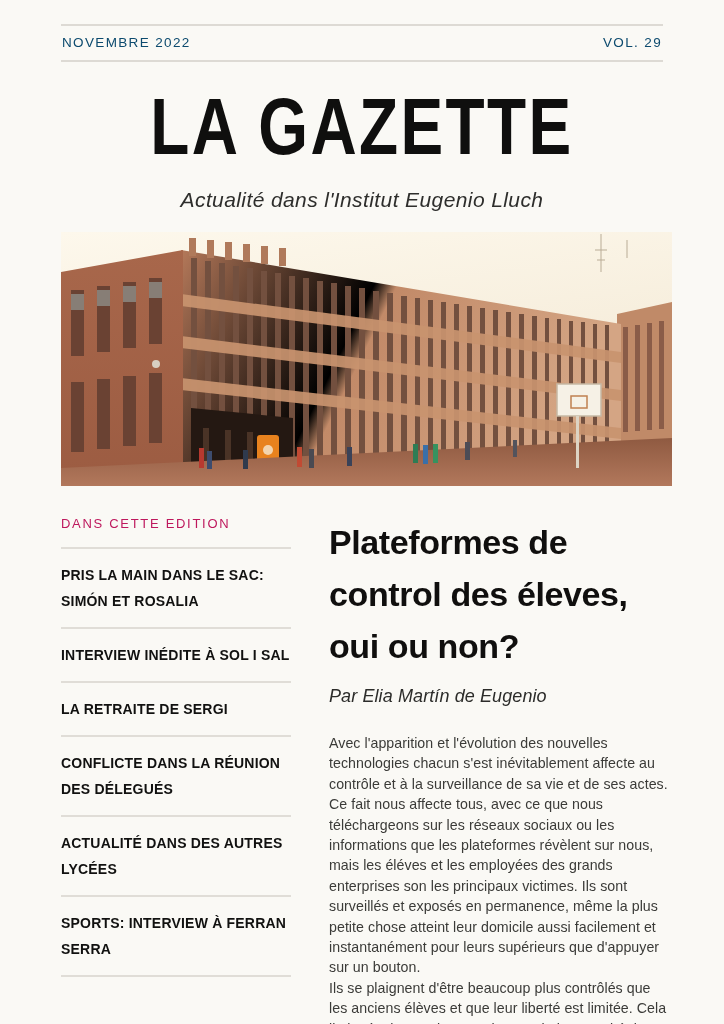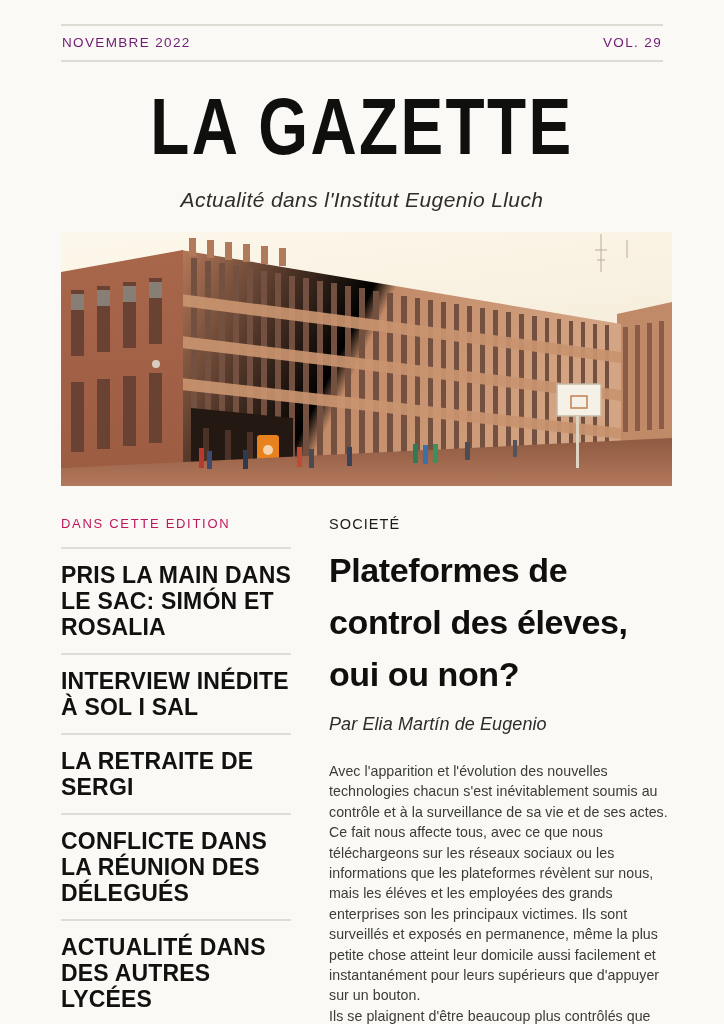--- a/index.html
+++ b/index.html
@@ -34,21 +34,21 @@
   }
   .issue-row {
     display: flex;
     justify-content: space-between;
     align-items: center;
     padding: 9px 1px 10px 1px;
   }
   .issue-date, .issue-vol {
     font-size: 13.5px;
     letter-spacing: 1.35px;
-    color: #701a75;
+    color: #0c4a6e;
     font-weight: 400;
     white-space: nowrap;
   }
 
   .masthead-title {
     position: absolute;
     left: 0;
     top: 84px;
     width: 724px;
     text-align: center;
@@ -103,21 +103,21 @@
     color: #be185d;
     padding-bottom: 16px;
   }
   .index-list { list-style: none; margin: 0; padding: 0; }
   .index-item {
     border-top: 2px solid #e0ddd7;
     padding: 13px 0 13px 0;
   }
   .index-item:last-child { border-bottom: 2px solid #e0ddd7; }
   .index-headline {
-    font-size: 23px;
+    font-size: 14px;
     font-weight: 700;
     line-height: 26px;
     letter-spacing: 0.2px;
     color: #111110;
     text-transform: uppercase;
   }
 
   .kicker {
     font-size: 14.5px;
     letter-spacing: 1.1px;
@@ -331,24 +331,23 @@
         <li class="index-item">
           <div class="index-headline">ACTUALITÉ DANS DES AUTRES LYCÉES</div>
         </li>
         <li class="index-item">
           <div class="index-headline">SPORTS: INTERVIEW À FERRAN SERRA</div>
         </li>
       </ul>
     </div>
 
     <div class="col-right">
-      <div class="kicker">SOCIETÉ</div>
       <h1 class="article-title">Plateformes de control des éleves, oui ou non?</h1>
       <div class="byline">Par Elia Martín de Eugenio</div>
       <div class="article-body">
-        <p>Avec l'apparition et l'évolution des nouvelles technologies chacun s'est inévitablement soumis au contrôle et à la surveillance de sa vie et de ses actes.</p>
+        <p>Avec l'apparition et l'évolution des nouvelles technologies chacun s'est inévitablement affecte au contrôle et à la surveillance de sa vie et de ses actes.</p>
         <p>Ce fait nous affecte tous, avec ce que nous téléchargeons sur les réseaux sociaux ou les informations que les plateformes révèlent sur nous, mais les éléves et les employées des grands enterprises son les principaux victimes.  Ils sont surveillés et exposés en permanence, même la plus petite chose atteint leur domicile aussi facilement et instantanément pour leurs supérieurs que d'appuyer sur un bouton.</p>
         <p>Ils se plaignent d'être beaucoup plus contrôlés que les anciens élèves et que leur liberté est limitée. Cela limite également l'apprentissage de la capacité de prise de décision et l'évaluation des conséquences (réelles).</p>
       </div>
     </div>
 
   </div>
 </div>
 
 </body></html>

